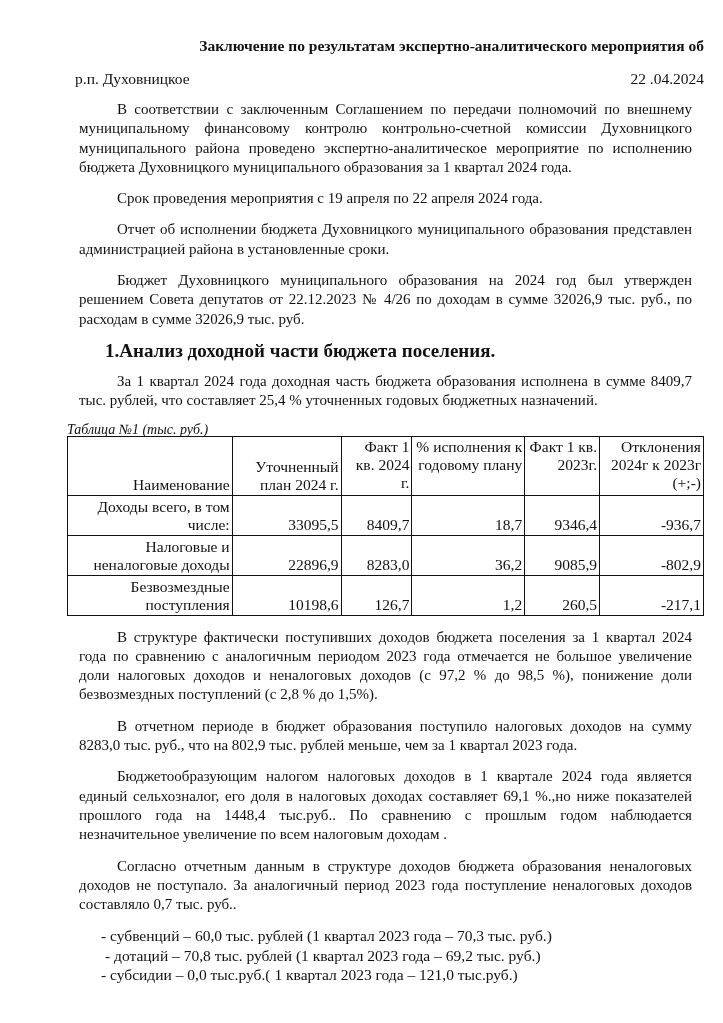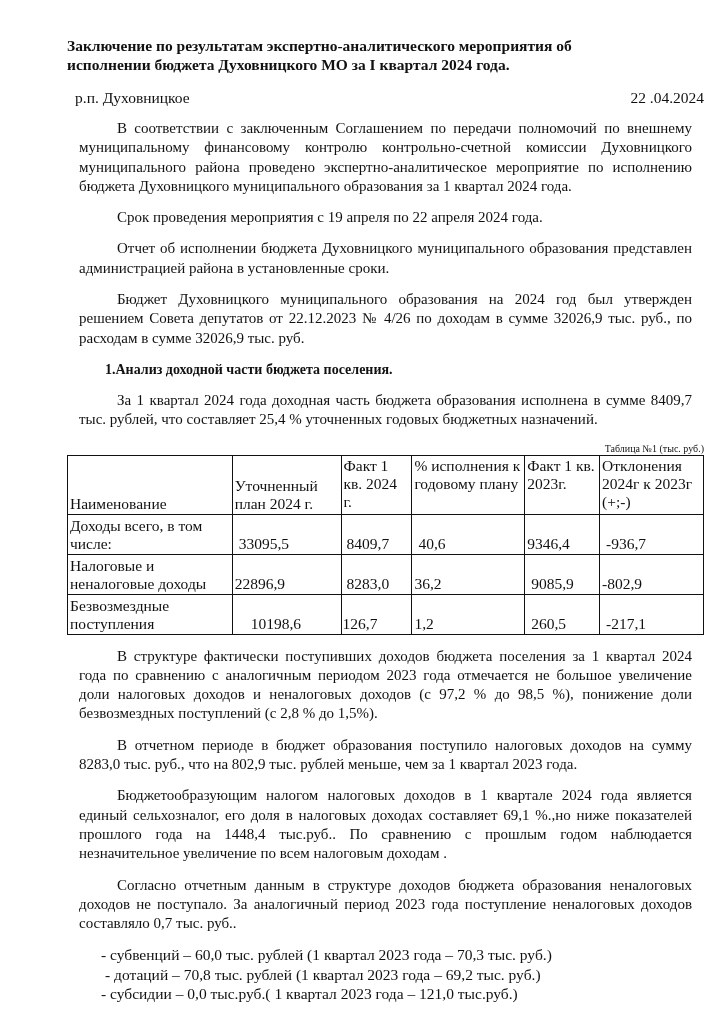--- a/index.html
+++ b/index.html
@@ -1,37 +1,36 @@
 <!DOCTYPE html>
 <html><head>
 <meta charset="utf-8">
 <style>
   html, body { margin: 0; padding: 0; background: #ffffff; }
   body { width: 723px; height: 1023px; position: relative; overflow: hidden;
          font-family: "Liberation Serif", "DejaVu Serif", serif; color: #111; }
   .page { position: absolute; left: 67px; top: 36px; width: 637px; }
-  .title { text-align: left; font-weight: bold; font-size: 15.5px; line-height: 19px; margin: 0; }
+  .title { text-align: right; font-weight: bold; font-size: 15.5px; line-height: 19px; margin: 0; }
   .place-date { display: flex; justify-content: space-between; font-size: 15.5px; line-height: 19px; margin-top: 14px; padding-left: 8px; }
   p.para { margin: 12px; font-size: 15px; line-height: 19.3px; text-align: justify; text-indent: 38px; }
   p.para.gap { margin-top: 6px; }
-  .section-heading { margin: 0; font-size: 14px; line-height: 19px; font-weight: bold; text-indent: 38px; }
-  .caption { text-align: right; font-size: 10px; line-height: 13px; margin-top: 2px; }
+  .section-heading { margin: 0; font-size: 19px; line-height: 19px; font-weight: bold; text-indent: 38px; }
+  .caption { font-size: 14px; line-height: 13px; margin-top: 2px; font-style: italic; }
   table.budget { border-collapse: collapse; width: 637px; font-size: 15.5px; line-height: 18px; }
-  table.budget td, table.budget th { border: 1.5px solid #111; padding: 1px 2px; vertical-align: bottom; font-weight: normal; text-align: left; margin-left: 32px; }
+  table.budget td, table.budget th { border: 1.5px solid #111; padding: 1px 2px; vertical-align: bottom; font-weight: normal; text-align: right; margin-left: 32px; }
   table.budget th { height: 56px; }
   table.budget td { height: 37px; }
   .list-item { font-size: 15.5px; line-height: 19.3px; padding-left: 34px; }
   .list-item.shift { padding-left: 38px; }
 </style>
 </head>
 <body>
 
 <div class="page">
   <p class="title">Заключение по результатам экспертно-аналитического мероприятия  об</p>
-  <p class="title">исполнении бюджета Духовницкого МО за I квартал 2024 года.</p>
 
   <div class="place-date">
     <span>р.п. Духовницкое</span>
     <span>22 .04.2024</span>
   </div>
 
   <div style="margin-top:9px">
     <p class="para">В соответствии с заключенным Соглашением по передачи полномочий по внешнему муниципальному финансовому контролю контрольно-счетной комиссии Духовницкого муниципального района проведено экспертно-аналитическое мероприятие по исполнению бюджета Духовницкого  муниципального образования за 1 квартал 2024 года.</p>
     <p class="para gap">Срок проведения мероприятия  с  19  апреля по 22  апреля 2024 года.</p>
     <p class="para gap">Отчет об исполнении бюджета Духовницкого муниципального образования представлен  администрацией района  в установленные сроки.</p>
@@ -58,21 +57,21 @@
       <th>Уточненный план 2024 г.</th>
       <th style="vertical-align:top">Факт 1   кв. 2024 г.</th>
       <th style="vertical-align:top">% исполнения к годовому плану</th>
       <th style="vertical-align:top">Факт 1   кв. 2023г.</th>
       <th style="vertical-align:top">Отклонения 2024г к 2023г (+;-)</th>
     </tr>
     <tr>
       <td>Доходы всего, в том числе:</td>
       <td style="padding-left:6px">33095,5</td>
       <td style="padding-left:5px">8409,7</td>
-      <td style="padding-left:6px">40,6</td>
+      <td style="padding-left:6px">18,7</td>
       <td>9346,4</td>
       <td style="padding-left:6px">-936,7</td>
     </tr>
     <tr>
       <td>Налоговые и неналоговые доходы</td>
       <td>22896,9</td>
       <td style="padding-left:5px">8283,0</td>
       <td>36,2</td>
       <td style="padding-left:6px">9085,9</td>
       <td>-802,9</td>

